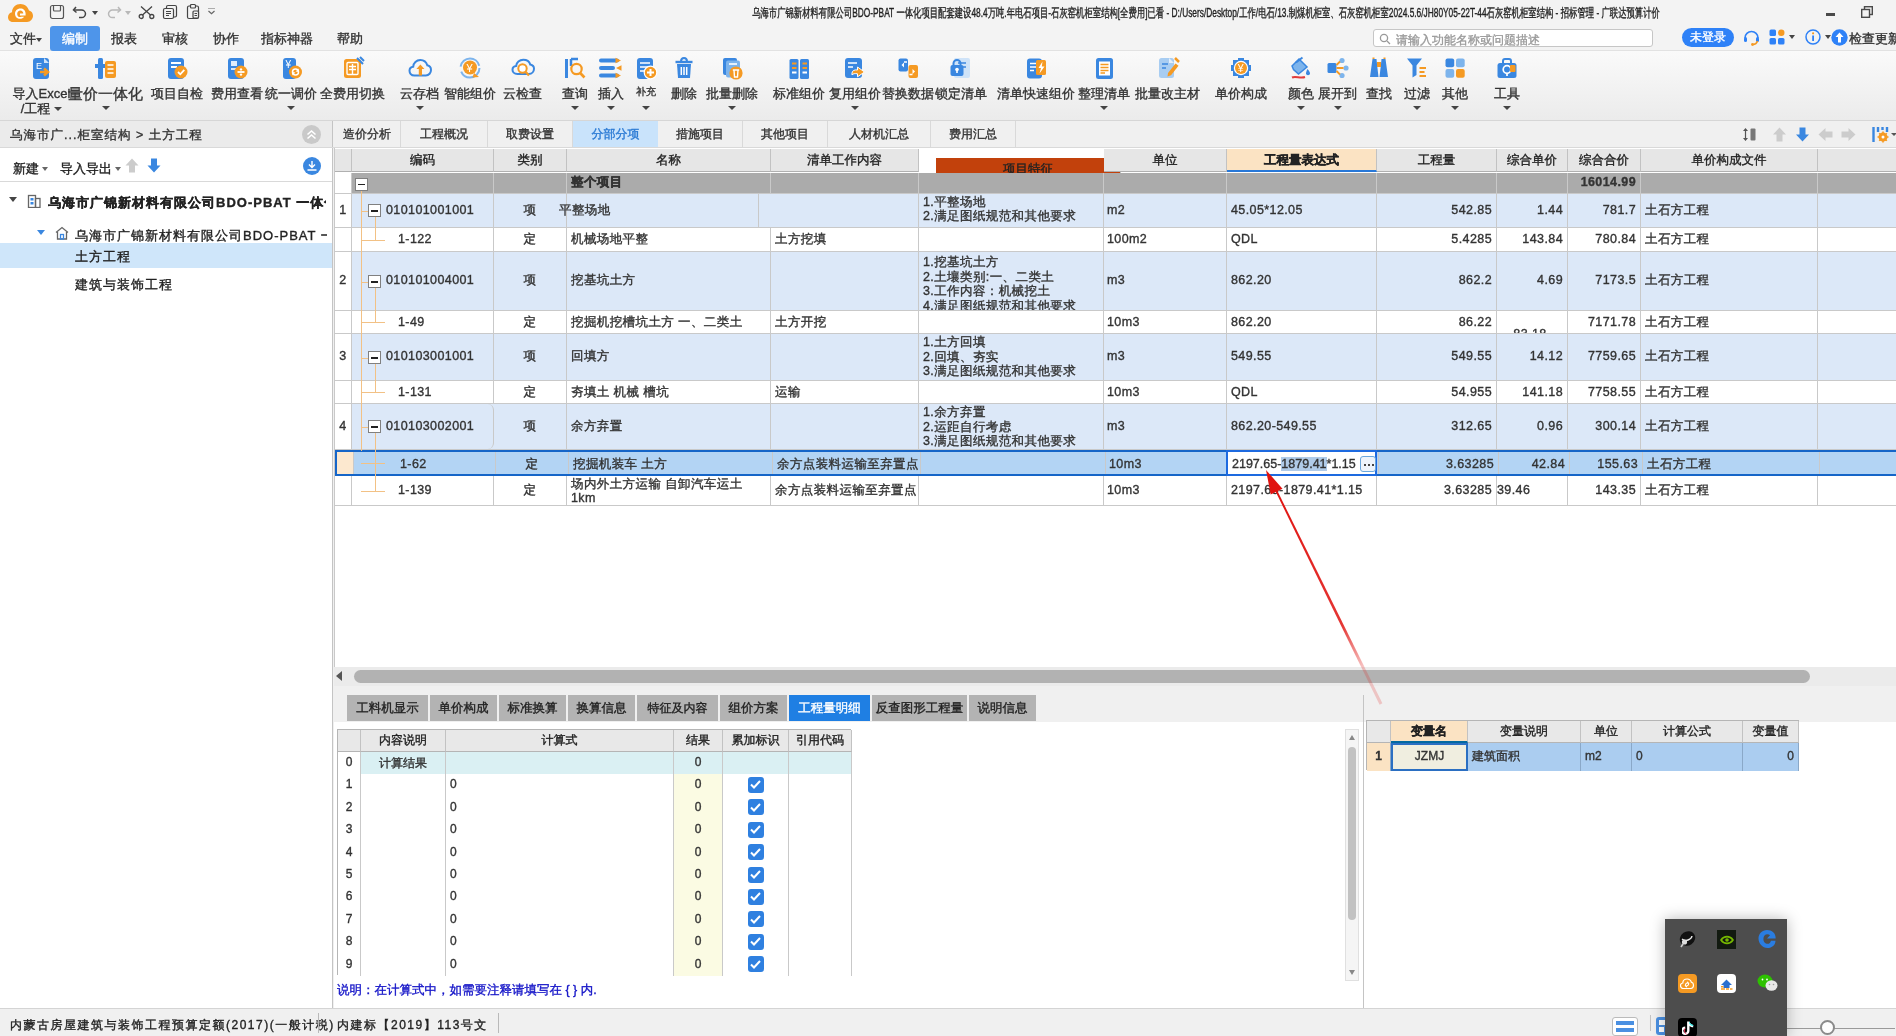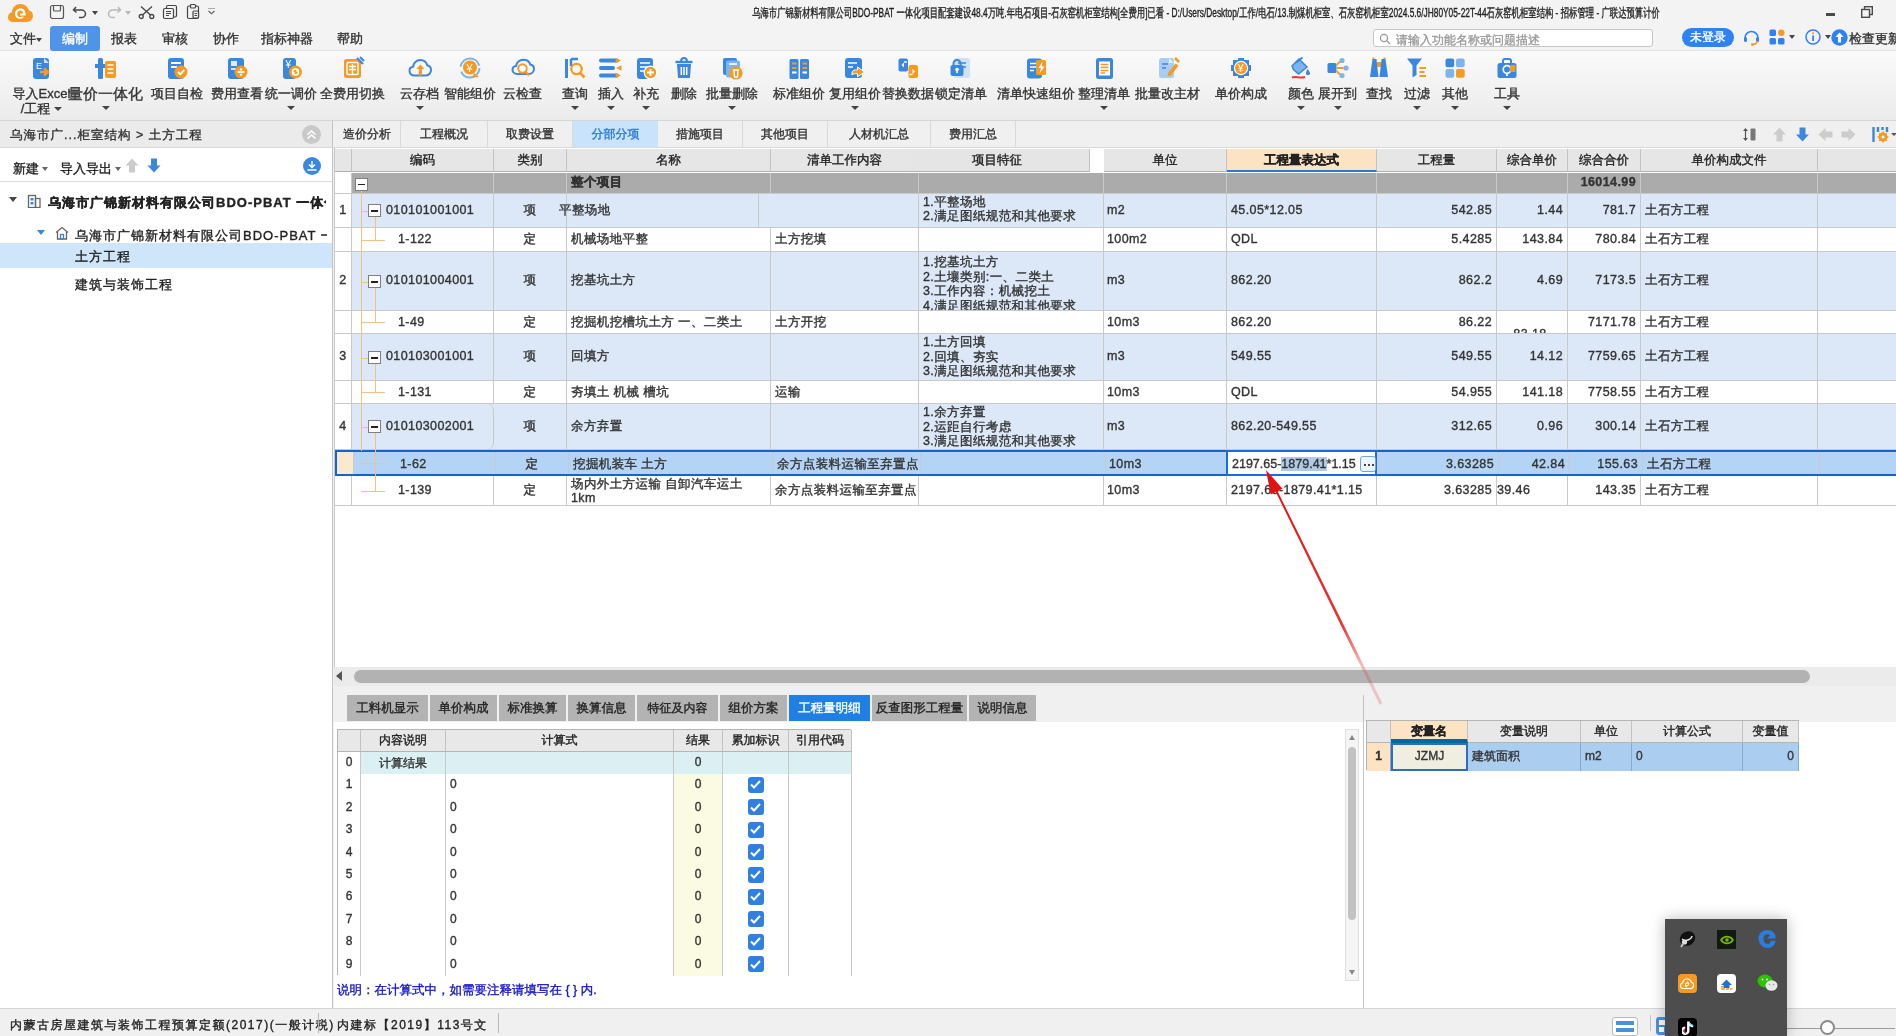--- a/index.html
+++ b/index.html
@@ -233,21 +233,21 @@
       <div class="lb" style="font-size:13px">插入</div>
       <div class="dar"></div>
     </div>
   <div class="rbtn" style="left:626px;width:40px">
       <svg class="ic" width="24" height="24" viewBox="0 0 24 24">
         <rect x="3" y="2" width="16" height="21" rx="3" fill="#3a87e0"></rect>
         <path d="M6 7 H16 M6 11 H16 M6 15 H11" stroke="#fff" stroke-width="1.6"></path>
         <circle cx="16.5" cy="16.5" r="6.3" fill="#f59a23" stroke="#fff" stroke-width="1.2"></circle>
         <path d="M16.5 13 V20 M13 16.5 H20" stroke="#fff" stroke-width="2"></path>
       </svg>
-      <div class="lb" style="font-size:13px">补充</div>
+      <div class="lb" style="font-size:10px">补充</div>
       <div class="dar"></div>
     </div>
   <div class="rbtn" style="left:664px;width:40px">
       <svg class="ic" width="24" height="24" viewBox="0 0 24 24">
         <path d="M3.5 6 H20.5" stroke="#3a87e0" stroke-width="2.4"></path>
         <path d="M9 5.5 C9 3 10 2 12 2 C14 2 15 3 15 5.5" fill="none" stroke="#3a87e0" stroke-width="2"></path>
         <path d="M5 8 H19 L18 22 H6 Z" fill="#3a87e0"></path>
         <path d="M9.3 11 V19 M12 11 V19 M14.7 11 V19" stroke="#fff" stroke-width="1.5"></path>
       </svg>
       <div class="lb" style="font-size:13px">删除</div>
@@ -484,21 +484,21 @@
   </div>
   <div class="tx" style="left:75px;top:128px;font-size:13px;color:#222;letter-spacing:1px">建筑与装饰工程</div>
 </div>
 <div class="abs" id="grid" style="left:334px;top:148px;width:1562px;height:519px;background:#fff;border-left:1px solid #c9c9c9">
 <div class="abs" style="left:0;top:1px;width:1562px;height:24px">
 <div class="hcell" style="left:0px;width:17px;background:#e6e6e6;border-bottom:1px solid #b0b0b0;"></div>
 <div class="hcell" style="left:17px;width:142px;background:#e6e6e6;border-bottom:1px solid #b0b0b0;">编码</div>
 <div class="hcell" style="left:159px;width:73px;background:#e6e6e6;border-bottom:1px solid #b0b0b0;">类别</div>
 <div class="hcell" style="left:232px;width:204px;background:#e6e6e6;border-bottom:1px solid #b0b0b0;">名称</div>
 <div class="hcell" style="left:436px;width:148px;background:#e6e6e6;border-bottom:1px solid #b0b0b0;">清单工作内容</div>
-<div class="hcell" style="left:570px;width:185px;background:#e5e5e5;border-bottom:1px solid #b0b0b0;">项目特征</div>
+<div class="hcell" style="left:601px;width:185px;background:#c2410c;border-bottom:1px solid #b0b0b0;margin-top:9px;">项目特征</div>
 <div class="hcell" style="left:769px;width:123px;background:#e6e6e6;border-bottom:1px solid #b0b0b0;">单位</div>
 <div class="hcell" style="left:892px;width:150px;background:#fbe3c3;border-bottom:2px solid #2878d8;font-weight:bold;">工程量表达式</div>
 <div class="hcell" style="left:1042px;width:120px;background:#e6e6e6;border-bottom:1px solid #b0b0b0;">工程量</div>
 <div class="hcell" style="left:1162px;width:71px;background:#e6e6e6;border-bottom:1px solid #b0b0b0;">综合单价</div>
 <div class="hcell" style="left:1233px;width:73px;background:#e6e6e6;border-bottom:1px solid #b0b0b0;">综合合价</div>
 <div class="hcell" style="left:1306px;width:177px;background:#e6e6e6;border-bottom:1px solid #b0b0b0;">单价构成文件</div>
 <div class="hcell" style="left:1483px;width:79px;background:#e6e6e6;border-bottom:1px solid #b0b0b0;"></div>
 </div>
 <div class="abs" style="left:0;top:25px;width:1562px;height:20.5px;border-bottom:1px solid #c9c9c9;background:#ababab">
 <div class="cell" style="left:0px;width:17px;background:#fff;text-align:center;background:#fff;">
@@ -1126,21 +1126,21 @@
 </div>
 </div>
 <div class="tx" style="left:337px;top:315px;font-size:12.5px;color:#1515c8">说明：在计算式中，如需要注释请填写在 { } 内.</div>
 <div class="abs" style="left:1345px;top:62px;width:14px;height:252px;background:#f5f5f5;border:1px solid #e0e0e0">
 <div class="abs" style="left:3px;top:5px;width:0;height:0;border-left:3.5px solid transparent;border-right:3.5px solid transparent;border-bottom:5px solid #888"></div>
 <div class="abs" style="left:2px;top:17px;width:8px;height:173px;background:#c2c2c2;border-radius:4px"></div>
 <div class="abs" style="left:3px;top:240px;width:0;height:0;border-left:3.5px solid transparent;border-right:3.5px solid transparent;border-top:5px solid #888"></div>
 </div>
 <div class="abs" style="left:1366px;top:53px;width:433px;height:50px;border:1px solid #b5b5b5">
 <div class="abs" style="left:0px;top:0;width:24px;height:22px;background:#e8e8e8;border-bottom:1px solid #b5b5b5;border-right:1px solid #c2c2c2;text-align:center;line-height:21px;color:#222"></div>
-<div class="abs" style="left:24px;top:0;width:77px;height:22px;background:#fbe3c3;font-weight:bold;border-bottom:4px solid #0369a1;border-right:1px solid #c2c2c2;text-align:center;line-height:21px;color:#222">变量名</div>
+<div class="abs" style="left:24px;top:0;width:77px;height:22px;background:#fbe3c3;font-weight:bold;border-bottom:2px solid #0369a1;border-right:1px solid #c2c2c2;text-align:center;line-height:21px;color:#222">变量名</div>
 <div class="abs" style="left:101px;top:0;width:113px;height:22px;background:#e8e8e8;border-bottom:1px solid #b5b5b5;border-right:1px solid #c2c2c2;text-align:center;line-height:21px;color:#222">变量说明</div>
 <div class="abs" style="left:214px;top:0;width:51px;height:22px;background:#e8e8e8;border-bottom:1px solid #b5b5b5;border-right:1px solid #c2c2c2;text-align:center;line-height:21px;color:#222">单位</div>
 <div class="abs" style="left:265px;top:0;width:111px;height:22px;background:#e8e8e8;border-bottom:1px solid #b5b5b5;border-right:1px solid #c2c2c2;text-align:center;line-height:21px;color:#222">计算公式</div>
 <div class="abs" style="left:376px;top:0;width:56px;height:22px;background:#e8e8e8;border-bottom:1px solid #b5b5b5;border-right:1px solid #c2c2c2;text-align:center;line-height:21px;color:#222">变量值</div>
 <div class="abs" style="left:0px;top:22px;width:24px;height:27.5px;border-right:1px solid #8aa8c8;overflow:hidden;background:#fbe3c3;text-align:center;line-height:26px;font-weight:bold;">1</div>
 <div class="abs" style="left:24px;top:22px;width:77px;height:27.5px;border-right:1px solid #8aa8c8;overflow:hidden;background:#f0eee0;border:2px solid #2b6fc2;text-align:center;line-height:23px;">JZMJ</div>
 <div class="abs" style="left:101px;top:22px;width:113px;height:27.5px;border-right:1px solid #8aa8c8;overflow:hidden;background:#abcdf0;padding-left:4px;line-height:26px;">建筑面积</div>
 <div class="abs" style="left:214px;top:22px;width:51px;height:27.5px;border-right:1px solid #8aa8c8;overflow:hidden;background:#abcdf0;padding-left:4px;line-height:26px;">m2</div>
 <div class="abs" style="left:265px;top:22px;width:111px;height:27.5px;border-right:1px solid #8aa8c8;overflow:hidden;background:#abcdf0;padding-left:4px;line-height:26px;">0</div>
 <div class="abs" style="left:376px;top:22px;width:56px;height:27.5px;border-right:1px solid #8aa8c8;overflow:hidden;background:#abcdf0;text-align:right;padding-right:4px;line-height:26px;">0</div>

